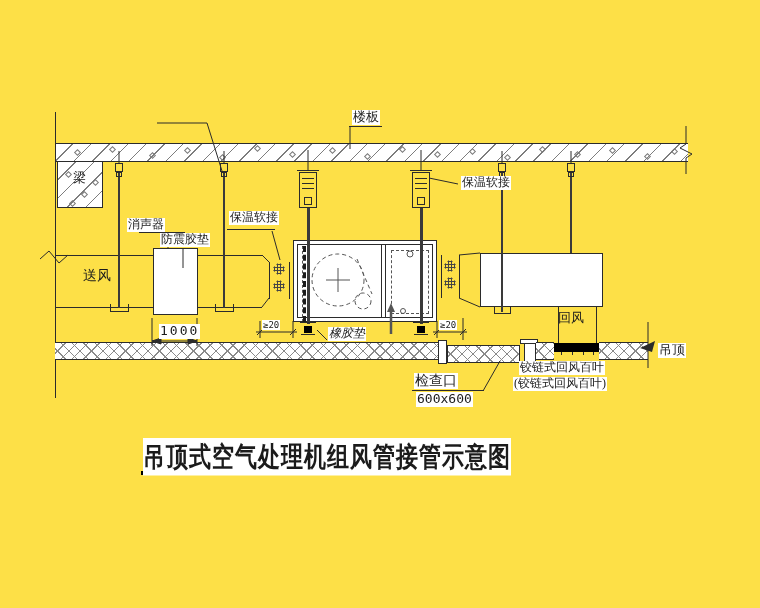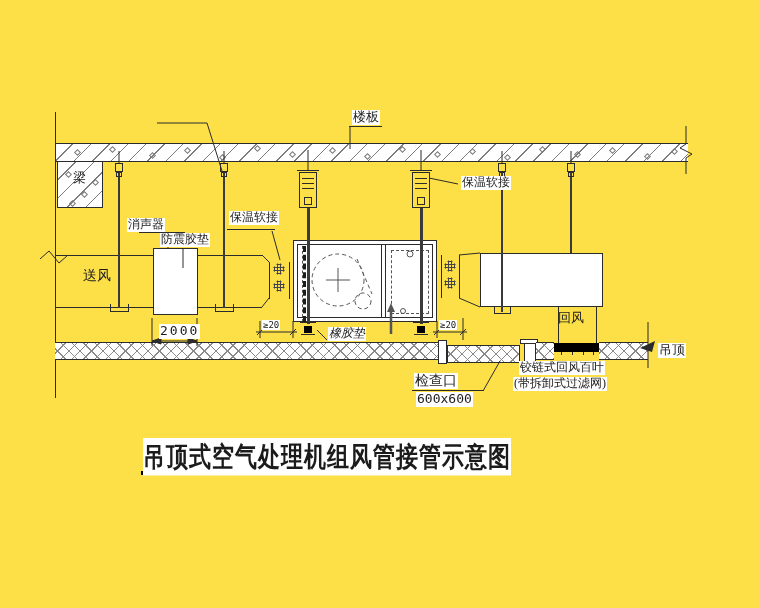--- a/index.html
+++ b/index.html
@@ -227,23 +227,23 @@
 
   <div class="lbl" style="left:557px;top:311px;font-size:13px;background:transparent;">回风</div>
 
   <div class="lbl" style="left:658px;top:343px;font-size:13px;">吊顶</div>
 
   <div class="lbl" style="left:414px;top:373px;font-size:14px;">检查口</div>
   <div class="hl" style="left:412px;top:390px;width:72px;"></div>
   <div class="lbl dimtxt" style="left:416px;top:392px;font-size:13px;">600x600</div>
 
   <div class="lbl" style="left:519px;top:361px;">铰链式回风百叶</div>
-  <div class="lbl" style="left:513px;top:377px;">(带拆卸式过滤网)</div>
-
-  <div class="lbl dimtxt" style="left:159px;top:324px;font-size:13px;letter-spacing:2px;">2000</div>
+  <div class="lbl" style="left:513px;top:377px;">(铰链式回风百叶)</div>
+
+  <div class="lbl dimtxt" style="left:159px;top:324px;font-size:13px;letter-spacing:2px;">1000</div>
   <div class="lbl dimtxt" style="left:262px;top:320px;font-size:9px;">≥20</div>
   <div class="lbl dimtxt" style="left:439px;top:320px;font-size:9px;">≥20</div>
 
   <div id="title" style="left:143px;top:438px;">吊顶式空气处理机组风管接管示意图</div>
   <div class="abs" style="left:141px;top:471px;width:352px;height:4px;background:#000;"></div>
 
 <div class="tick" style="left: 75px; top: 150px;"></div>
     <div class="tick" style="left: 110px; top: 147px;"></div>
     <div class="tick" style="left: 150px; top: 153px;"></div>
     <div class="tick" style="left: 185px; top: 148px;"></div>

